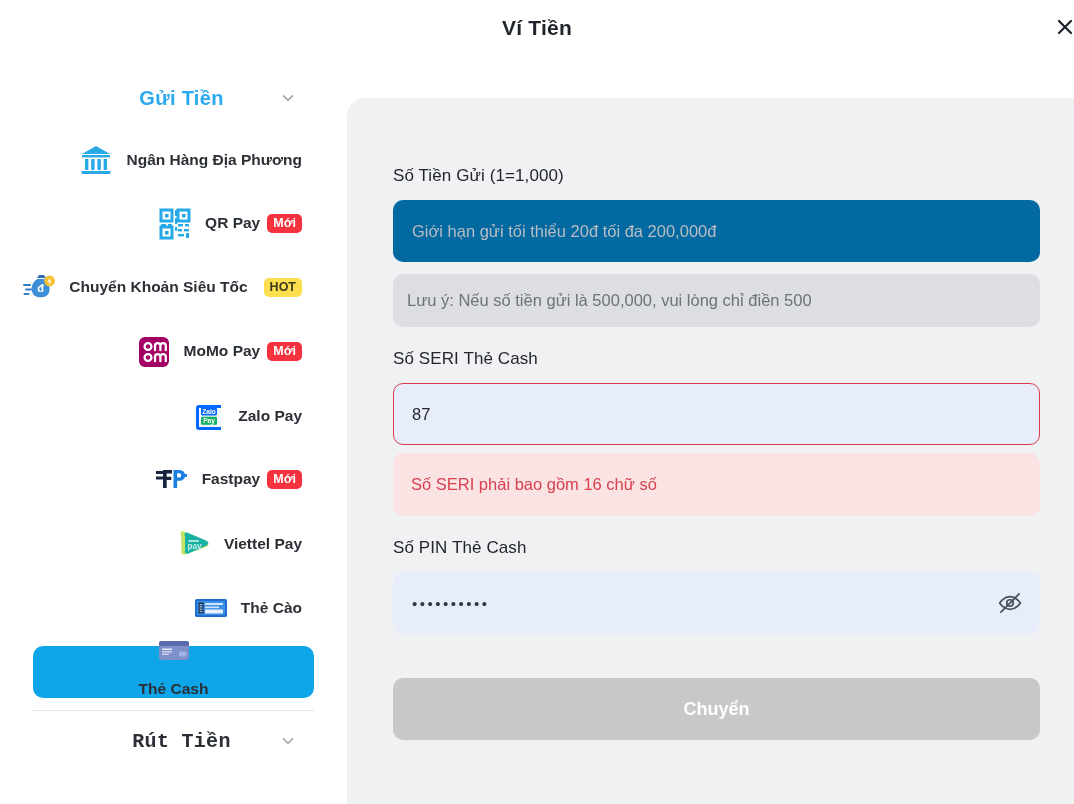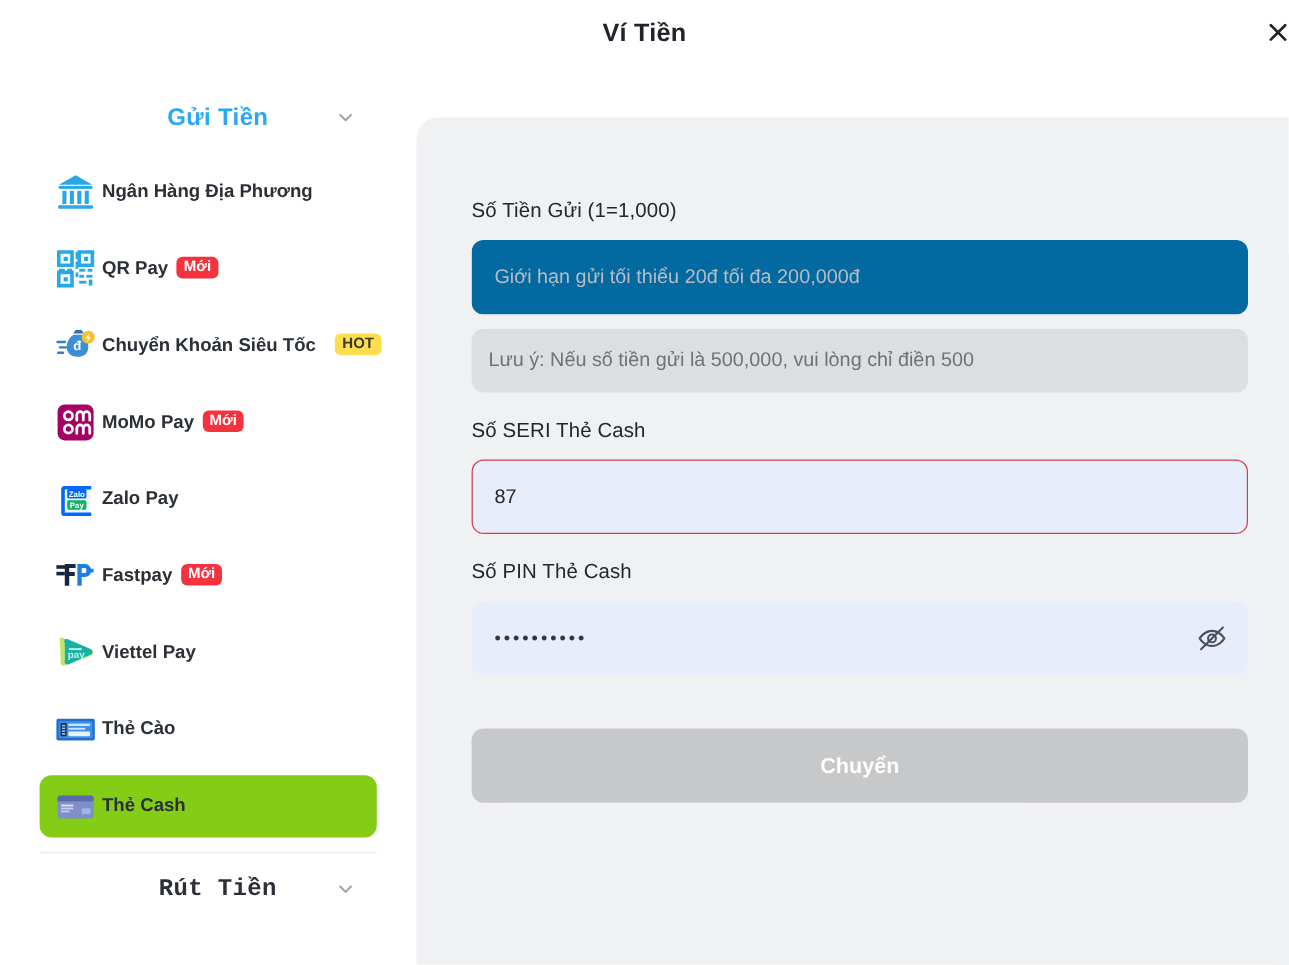--- a/index.html
+++ b/index.html
@@ -43,25 +43,25 @@
     font-size: 20px; font-weight: bold; color: #2aa8f0; letter-spacing: .3px;
   }
   .section-head .sh-chevron {
     position: absolute; right: 50px; top: 50%; transform: translateY(-50%);
     width: 18px; height: 18px; color: #9aa0a6;
   }
   .section-head.collapsed .sh-title { color: #2c2f36; font-family: Liberation Mono, monospace; }
 
   .menu { padding: 0 33px; }
   .menu-item {
-    display: flex; align-items: center; gap: 4px;
+    display: flex; align-items: center; gap: 12px;
     height: 52px; padding: 0 12px; margin-bottom: 12px;
-    border-radius: 10px; cursor: pointer;
-  }
-  .menu-item.selected { background: #84cc16; }
+    border-radius: 10px; cursor: pointer; justify-content: flex-end;
+  }
+  .menu-item.selected { background: #0ea5e9; flex-direction: column; }
   .menu-label {
     font-size: 15.5px; color: #2b2f36; font-weight: bold; white-space: nowrap;
   }
   .badge {
     display: inline-block; margin-left: 7px; padding: 1.5px 6px 2.5px;
     border-radius: 5px; font-size: 12.5px; font-weight: bold; line-height: 1.15;
     vertical-align: middle; position: relative; top: -1px;
   }
   .badge.new { background: #f5333f; color: #ffffff; }
   .badge.hot { background: #fcde4e; color: #3a3a1c; margin-left: 16px; }
@@ -332,20 +332,21 @@
 
       <div class="note">Lưu ý: Nếu số tiền gửi là 500,000, vui lòng chỉ điền 500</div>
 
       <div class="spacer-22"></div>
 
       <div class="field-label">Số SERI Thẻ Cash</div>
       <div class="input error">
         <span>87</span>
       </div>
 
+      <div class="error-msg">Số SERI phải bao gồm 16 chữ số</div>
 
       <div class="spacer-22"></div>
 
       <div class="field-label">Số PIN Thẻ Cash</div>
       <div class="input filled pw">
         <span class="pw-dots">••••••••••</span>
         <span class="eye-btn">
           <svg width="26" height="26" viewBox="0 0 24 24" fill="none" stroke="currentColor" stroke-width="1.6" stroke-linecap="round" stroke-linejoin="round">
             <path d="M2.5 12 S6 6.2 12 6.2 S21.5 12 21.5 12 S18 17.8 12 17.8 S2.5 12 2.5 12 Z"></path>
             <circle cx="12" cy="12" r="3"></circle>

